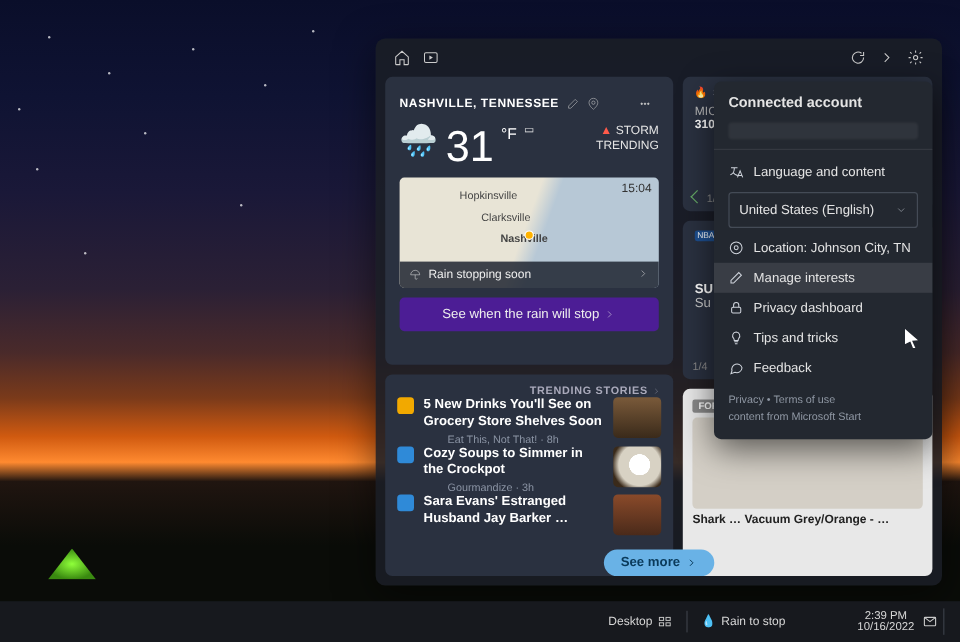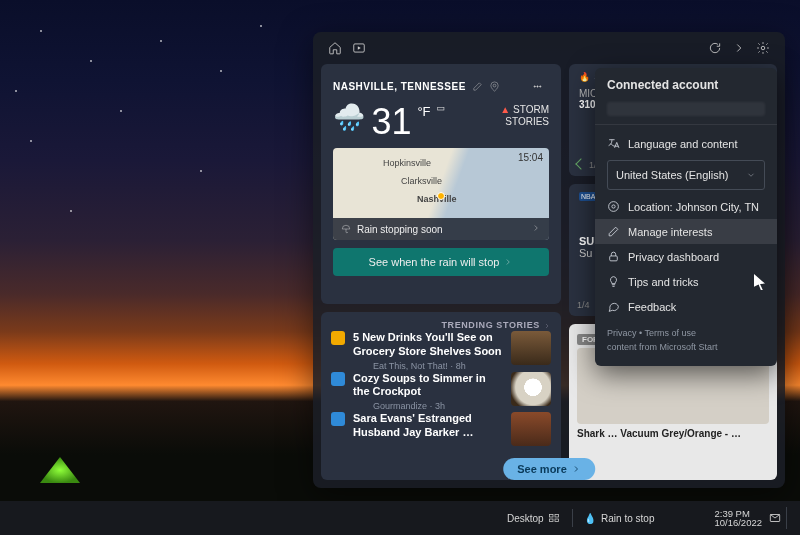--- a/index.html
+++ b/index.html
@@ -52,21 +52,21 @@
 .map { position: relative; margin-top: 8px; height: 92px; border-radius: 4px; overflow: hidden;
   background: linear-gradient(110deg, #e8e4d6 0%, #e8e4d6 48%, #b7c8d6 55%, #b7c8d6 100%); }
 .map-label { position: absolute; font-size: 9px; color: #444; }
 .map-pin { position: absolute; left: 48%; top: 48%; width: 8px; height: 8px; background: #ffb300;
   border: 1.5px solid #fff; border-radius: 50%; }
 .map-time { position: absolute; right: 6px; top: 4px; font-size: 10px; color: #333; }
 .map-banner { position: absolute; left: 0; right: 0; bottom: 0; height: 22px;
   background: rgba(30,36,48,.85); display: flex; align-items: center; padding: 0 8px; gap: 6px;
   font-size: 10px; color: #eee; }
 .map-banner svg { width: 10px; height: 10px; stroke: #eee; fill: none; }
-.rain-btn { margin-top: 8px; height: 28px; background: #0f766e; border-radius: 4px;
+.rain-btn { margin-top: 8px; height: 28px; background: #4c1d95; border-radius: 4px;
   display: flex; align-items: center; justify-content: center; gap: 4px; font-size: 11px;
   color: #eee; cursor: pointer; }
 .rain-btn svg { width: 10px; height: 10px; stroke: #eee; fill: none; }
 
 
 .trending { flex: 1; overflow: hidden; }
 .trend-hdr { font-size: 9px; font-weight: 600; letter-spacing: .6px; color: #aab; text-align: right; }
 .story { display: flex; gap: 8px; margin-top: 1px; }
 .fav { width: 14px; height: 14px; border-radius: 3px; flex-shrink: 0; }
 .story-body { flex: 1; }
@@ -114,21 +114,21 @@
   background: #fff; clip-path: polygon(0 0, 100% 60%, 55% 62%, 80% 100%, 62% 100%, 42% 66%, 0 80%); }
 
 
 .taskbar { position: absolute; left: 0; right: 0; bottom: 0; height: 34px;
   background: #17191e; display: flex; align-items: center; color: #d6d6d6; font-size: 10px;
   padding: 0 6px; }
 .tb-spacer { flex: 1; }
 .tb-item { display: flex; align-items: center; gap: 4px; padding: 0 6px; height: 100%; }
 .tb-item svg { width: 12px; height: 12px; stroke: #c8c8c8; fill: none; stroke-width: 1.6; }
 .tray { display: flex; align-items: center; gap: 8px; padding: 0 8px; }
-.clock { text-align: left; line-height: 1.0; font-size: 9.5px; padding: 0 6px; }
+.clock { text-align: center; line-height: 1.0; font-size: 9.5px; padding: 0 6px; }
 .showdesk { width: 8px; height: 22px; border-left: 1px solid #3a3f48; margin-left: 4px; }
 </style>
 </head>
 <body>
 
 <div class="desktop">
   <div class="stars">
     <div class="star" style="left:40px;top:30px"></div>
       <div class="star" style="left:90px;top:60px"></div>
     <div class="star" style="left:160px;top:40px"></div>
@@ -195,21 +195,21 @@
                 </svg>
             </div>
           </div>
           <div class="temp-row">
             <span class="wicon">🌧️</span>
             <span class="temp">31</span>
             <span class="deg">°F</span>
             <span class="deg-sub">▭</span>
             <div class="alert">
               <div><span class="tri">▲</span><span>STORM</span></div>
-              <div>STORIES</div>
+              <div>TRENDING</div>
             </div>
           </div>
           <div class="map">
             <span class="map-time">15:04</span>
             <span class="map-label" style="left:50px;top:10px">Hopkinsville</span>
             <span class="map-label" style="left:68px;top:28px">Clarksville</span>
             <span class="map-label" style="left:84px;top:46px;font-weight:600">Nashville</span>
             <div class="map-pin"></div>
             <div class="map-banner">
               <svg viewBox="0 0 24 24">

